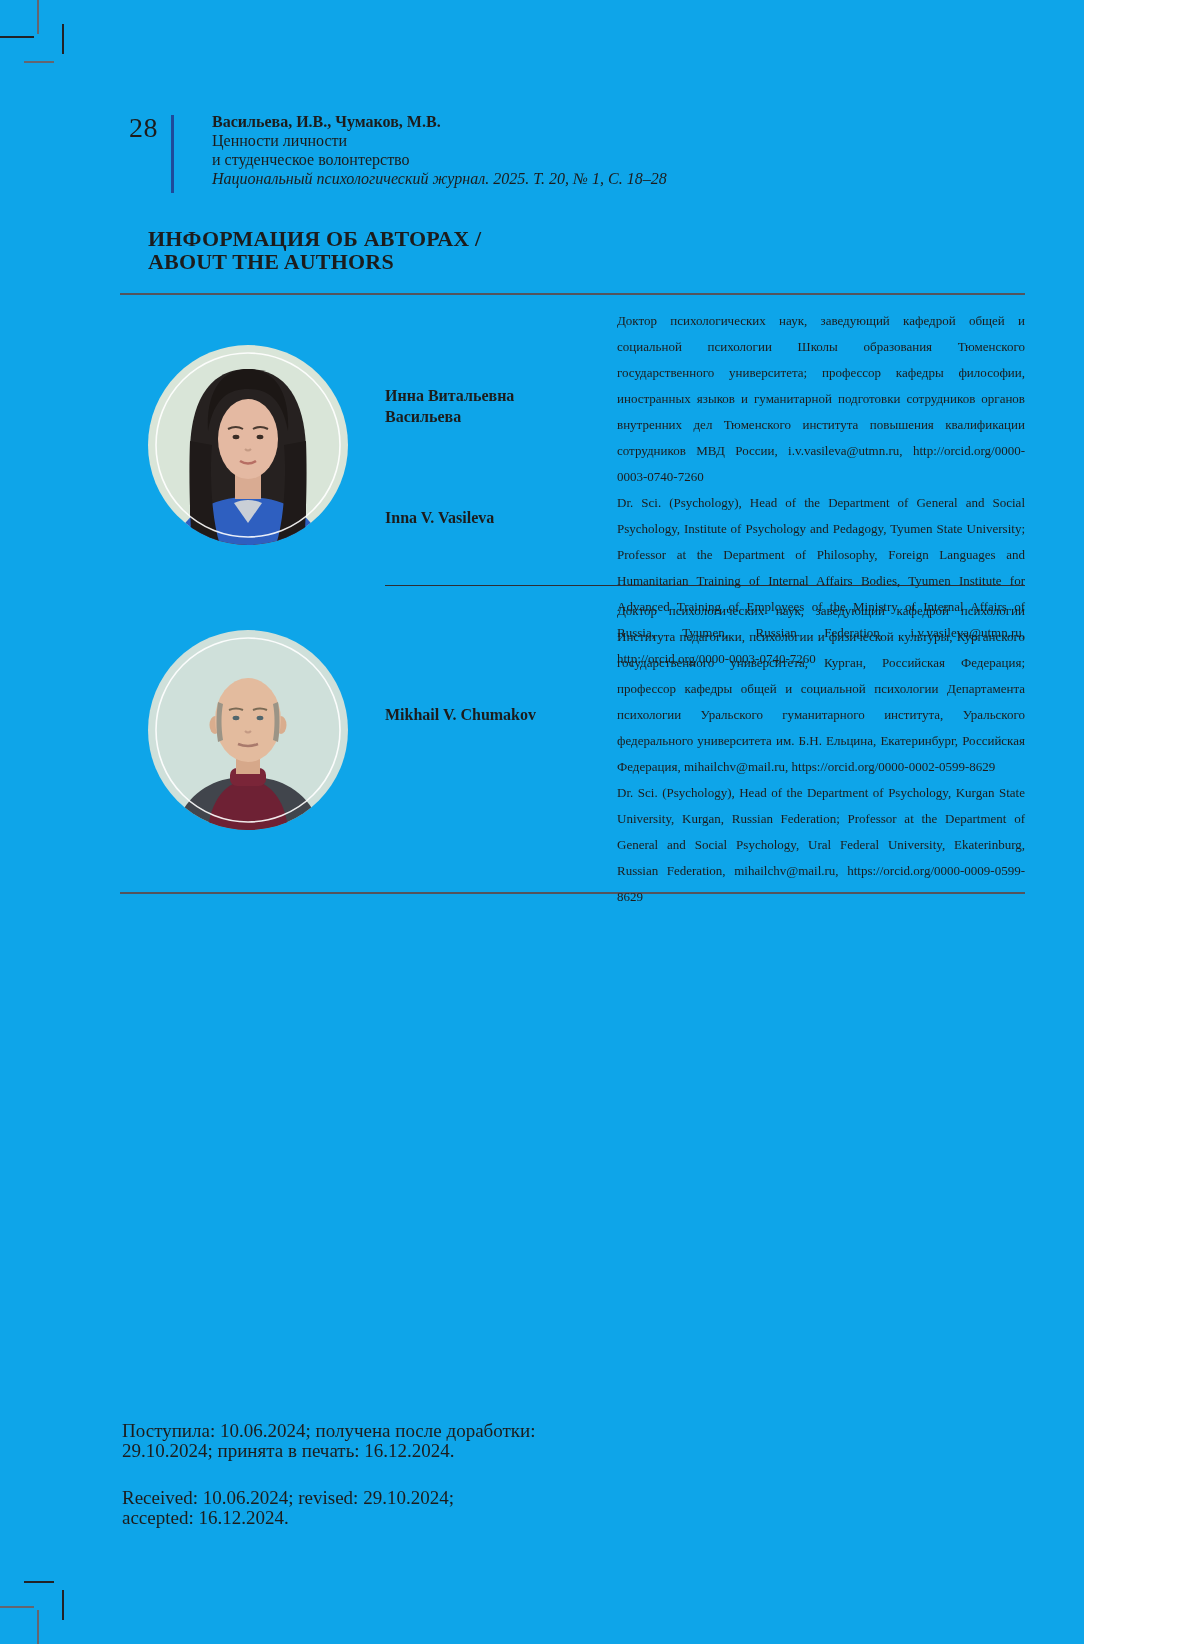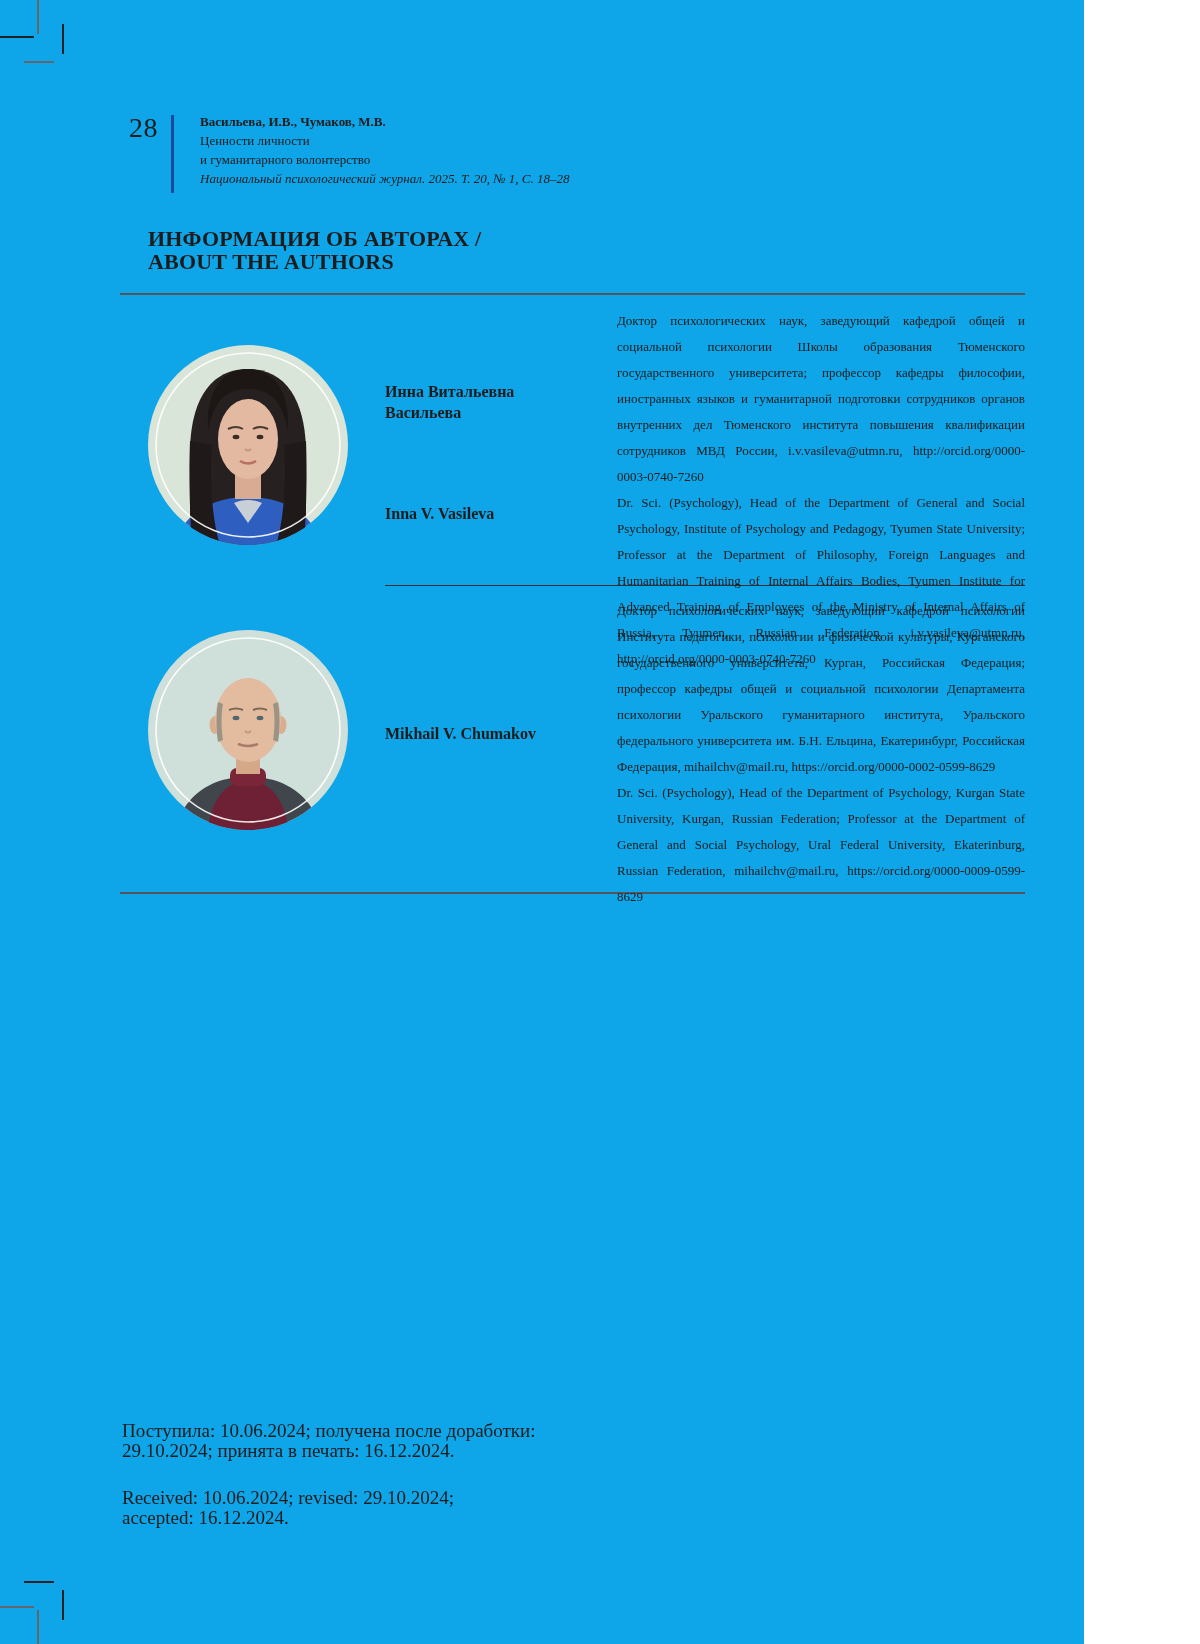--- a/index.html
+++ b/index.html
@@ -13,42 +13,42 @@
     overflow:hidden;
   }
   
   .cm{position:absolute;}
   .cm.gray{background:#65656f;}
   .cm.black{background:#222226;}
   
   .header{position:absolute;left:129px;top:112px;display:flex;align-items:flex-start;}
   .page-num{font-size:28px;line-height:32px;width:42px;letter-spacing:.5px;}
   .accent-bar{width:3px;height:78px;margin-top:3px;flex:none;}
-  .header-text{margin-left:26px;font-size:13px;line-height:19px;}
+  .header-text{margin-left:38px;font-size:16px;line-height:19px;}
   .header-authors{font-weight:bold;}
   .header-journal{font-style:italic;}
   
   .section-title{position:absolute;left:148px;top:227px;font-weight:bold;font-size:22px;line-height:23px;letter-spacing:.2px;}
   
   .authors-table{
     position:absolute;left:120px;top:293px;width:905px;
     border-top:2px solid #54545c;border-bottom:2px solid #54545c;
   }
   .author-row{display:flex;}
   .row-0{height:290px;}
   .row-1{height:306px;}
   .photo-col{width:265px;flex:none;box-sizing:border-box;}
   .row-0 .photo-col{padding:50px 0 0 28px;}
   .row-1 .photo-col{padding:44px 0 0 28px;}
   .photo{width:200px;height:200px;display:block;}
   .name-col{width:232px;flex:none;box-sizing:border-box;font-weight:bold;font-size:16px;line-height:21px;}
-  .row-0 .name-col{padding-top:58px;margin-top:28px;}
+  .row-0 .name-col{padding-top:90px;}
   .row-1 .name-col{padding-top:82px;}
   .row-0 .name-en{margin-top:80px;}
-  .row-1 .name-en{margin-top:55px;}
+  .row-1 .name-en{margin-top:36px;}
   .bio-col{flex:1;box-sizing:border-box;font-size:13px;line-height:26px;text-align:justify;}
   .row-0 .bio-col{padding-top:13px;}
   .row-1 .bio-col{padding-top:12px;}
   .bio-en{}
   .mid-rule{margin-left:265px;height:0;border-top:1.5px solid #2e2e34;}
   
   .footer-dates{position:absolute;left:122px;top:1421px;font-size:19px;line-height:20px;}
   .footer-en{margin-top:27px;}
 </style>
 </head>
@@ -75,21 +75,21 @@
   <div class="cm gray" style="left:1166px;top:1606px;width:34px;height:2px;"></div>
   <div class="cm black" style="left:1136px;top:1590px;width:2px;height:30px;"></div>
   <div class="cm black" style="left:1146px;top:1581px;width:30px;height:2px;"></div>
 
   <div class="header">
     <div class="page-num">28</div>
     <div class="accent-bar" style="background:#1e4a9b;"></div>
     <div class="header-text">
       <div class="header-authors">Васильева, И.В., Чумаков, М.В.</div>
       <div>Ценности личности</div>
-      <div>и гуманитарного волонтерство</div>
+      <div>и студенческое волонтерство</div>
       <div class="header-journal">Национальный психологический журнал. 2025. Т. 20, № 1, С. 18–28</div>
     </div>
   </div>
 
   <div class="section-title">
     <div>ИНФОРМАЦИЯ ОБ АВТОРАХ /</div>
     <div>ABOUT THE AUTHORS</div>
   </div>
 
   <div class="authors-table">

